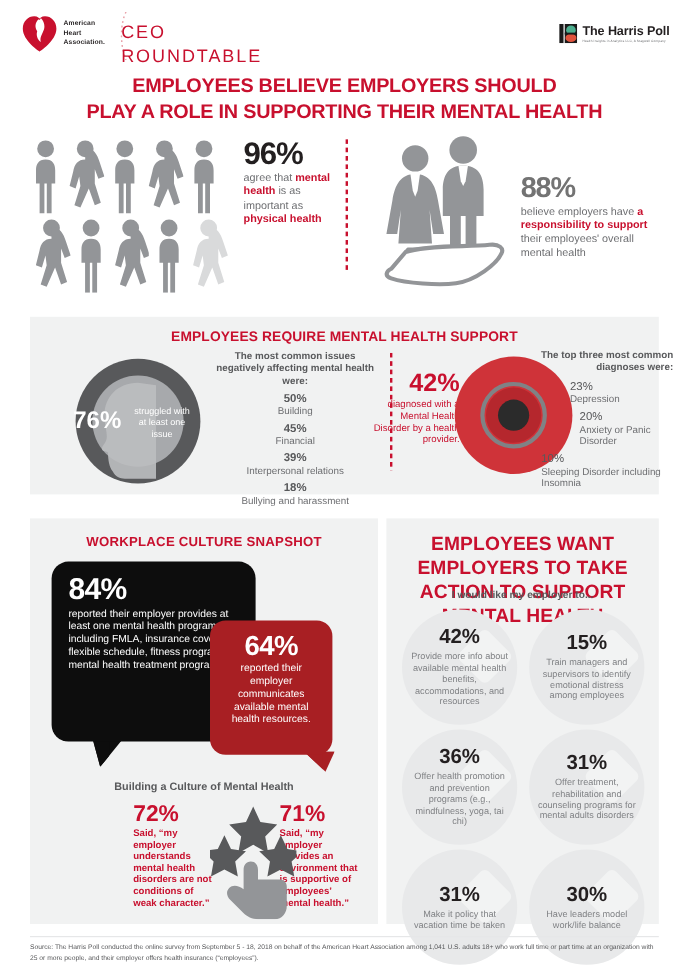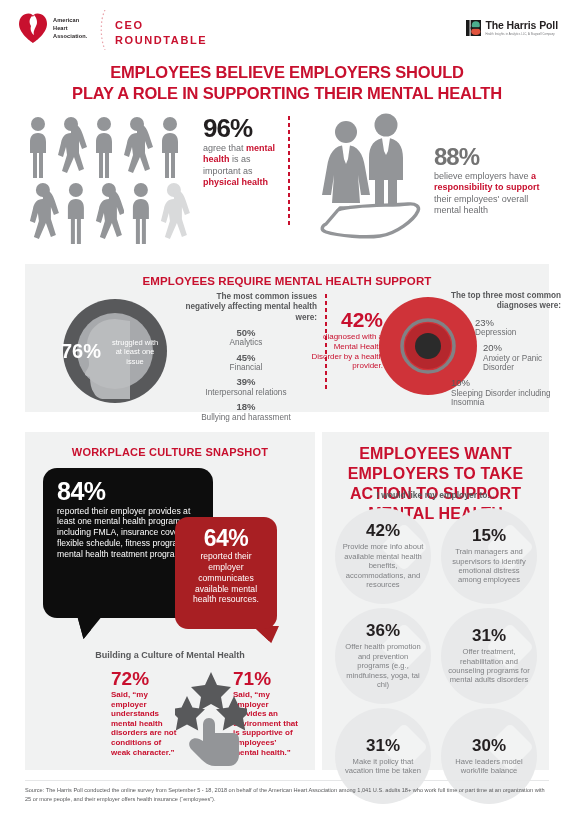--- a/index.html
+++ b/index.html
@@ -12,23 +12,23 @@
     overflow: hidden;
   }
   .page { position: relative; width: 574px; height: 815px; }
 
   
   .header { position: absolute; left: 0; top: 0; width: 574px; height: 56px; }
   .aha-logo { position: absolute; left: 18px; top: 12px; display: flex; align-items: center; gap: 5px; }
   .aha-heart { width: 30px; height: 32px; }
   .aha-text { font-size: 5.6px; font-weight: bold; line-height: 1.45; color: #231f20; letter-spacing: .1px; }
   .divider-dots { position: absolute; left: 96px; top: 10px; width: 14px; height: 40px; }
-  .ceo-round { position: absolute; left: 115px; top: 18px; color: #c8102e; font-weight: bold;
-               font-size: 11px; letter-spacing: 1.6px; line-height: 1.35; }
-  .harris { position: absolute; right: 16px; top: 20px; display: flex; align-items: center; gap: 4px; }
+  .ceo-round { position: absolute; left: 101px; top: 18px; color: #c8102e; font-weight: normal;
+               font-size: 15px; letter-spacing: 1.6px; line-height: 1.35; }
+  .harris { position: absolute; right: 16px; top: 20px; display: flex; align-items: flex-end; gap: 4px; }
   .harris-mark { width: 15px; height: 16px; position: relative; }
   .harris-name { font-size: 10.5px; font-weight: bold; color: #231f20; letter-spacing: -.1px; line-height: 1; }
   .harris-sub { font-size: 2.6px; color: #6d6e71; letter-spacing: .15px; margin-top: 2px; }
 
   
   .main-title {
     position: absolute; left: 0; top: 62px; width: 574px;
     text-align: center; color: #c8102e; font-weight: bold;
     font-size: 16.5px; line-height: 1.28; letter-spacing: -.2px;
   }
@@ -54,21 +54,21 @@
   .panel1 { left: 25px; top: 264px; width: 524px; height: 148px; }
   .sect-title { text-align: center; color: #c8102e; font-weight: bold; font-size: 11.5px;
                 letter-spacing: .1px; line-height: 1.25; }
   .donut-76 { position: absolute; left: 36px; top: 33px; width: 108px; height: 108px; }
   .donut-label { position: absolute; left: 0; top: 0; width: 108px; height: 108px;
                  display: flex; flex-direction: row; align-items: center; justify-content: center;
                  color: #ffffff; text-align: center; z-index: 3; }
   .donut-label .n { font-size: 20px; font-weight: bold; line-height: 1; }
   .donut-label .t { font-size: 7.5px; line-height: 1.22; margin-top: 2px; padding: 0 9px; }
   .issues { position: absolute; left: 150px; top: 28px; width: 142px; text-align: center; }
-  .issues .hd { font-size: 8.2px; font-weight: bold; color: #58595b; line-height: 1.25; text-align: right; }
+  .issues .hd { font-size: 8.2px; font-weight: bold; color: #58595b; line-height: 1.25; }
   .issues .pct { font-size: 9.5px; font-weight: bold; color: #58595b; margin-top: 5px; line-height: 1.1; }
   .issues .lbl { font-size: 8.2px; color: #6d6e71; line-height: 1.15; }
   .vdivider2 { position: absolute; left: 300px; top: 30px; width: 2px; height: 98px;
                background-image: linear-gradient(#c8102e 56%, rgba(255,255,255,0) 0%);
                background-size: 2px 7px; background-repeat: repeat-y; }
   .stat-42 { position: absolute; left: 282px; top: 45px; width: 76px; text-align: right; }
   .stat-42 .n { font-size: 21px; font-weight: bold; color: #c8102e; line-height: 1; }
   .stat-42 .t { font-size: 8px; color: #c8102e; line-height: 1.22; margin-top: 2px; }
   .bullseye { position: absolute; left: 353px; top: 32px; width: 100px; height: 100px; }
   .diagnoses { position: absolute; left: 424px; top: 27px; width: 112px; }
@@ -272,21 +272,21 @@
         <div class="n">76%</div>
         <div class="t">struggled with at least one issue</div>
       </div>
     </div>
 
     <div class="issues">
       <div class="hd">The most common issues negatively affecting mental health were:</div>
       <div id="issues-list">
           <div>
             <div class="pct">50%</div>
-            <div class="lbl">Analytics</div>
+            <div class="lbl">Building</div>
           </div>
           <div>
             <div class="pct">45%</div>
             <div class="lbl">Financial</div>
           </div>
           <div>
             <div class="pct">39%</div>
             <div class="lbl">Interpersonal relations</div>
           </div>
           <div>

